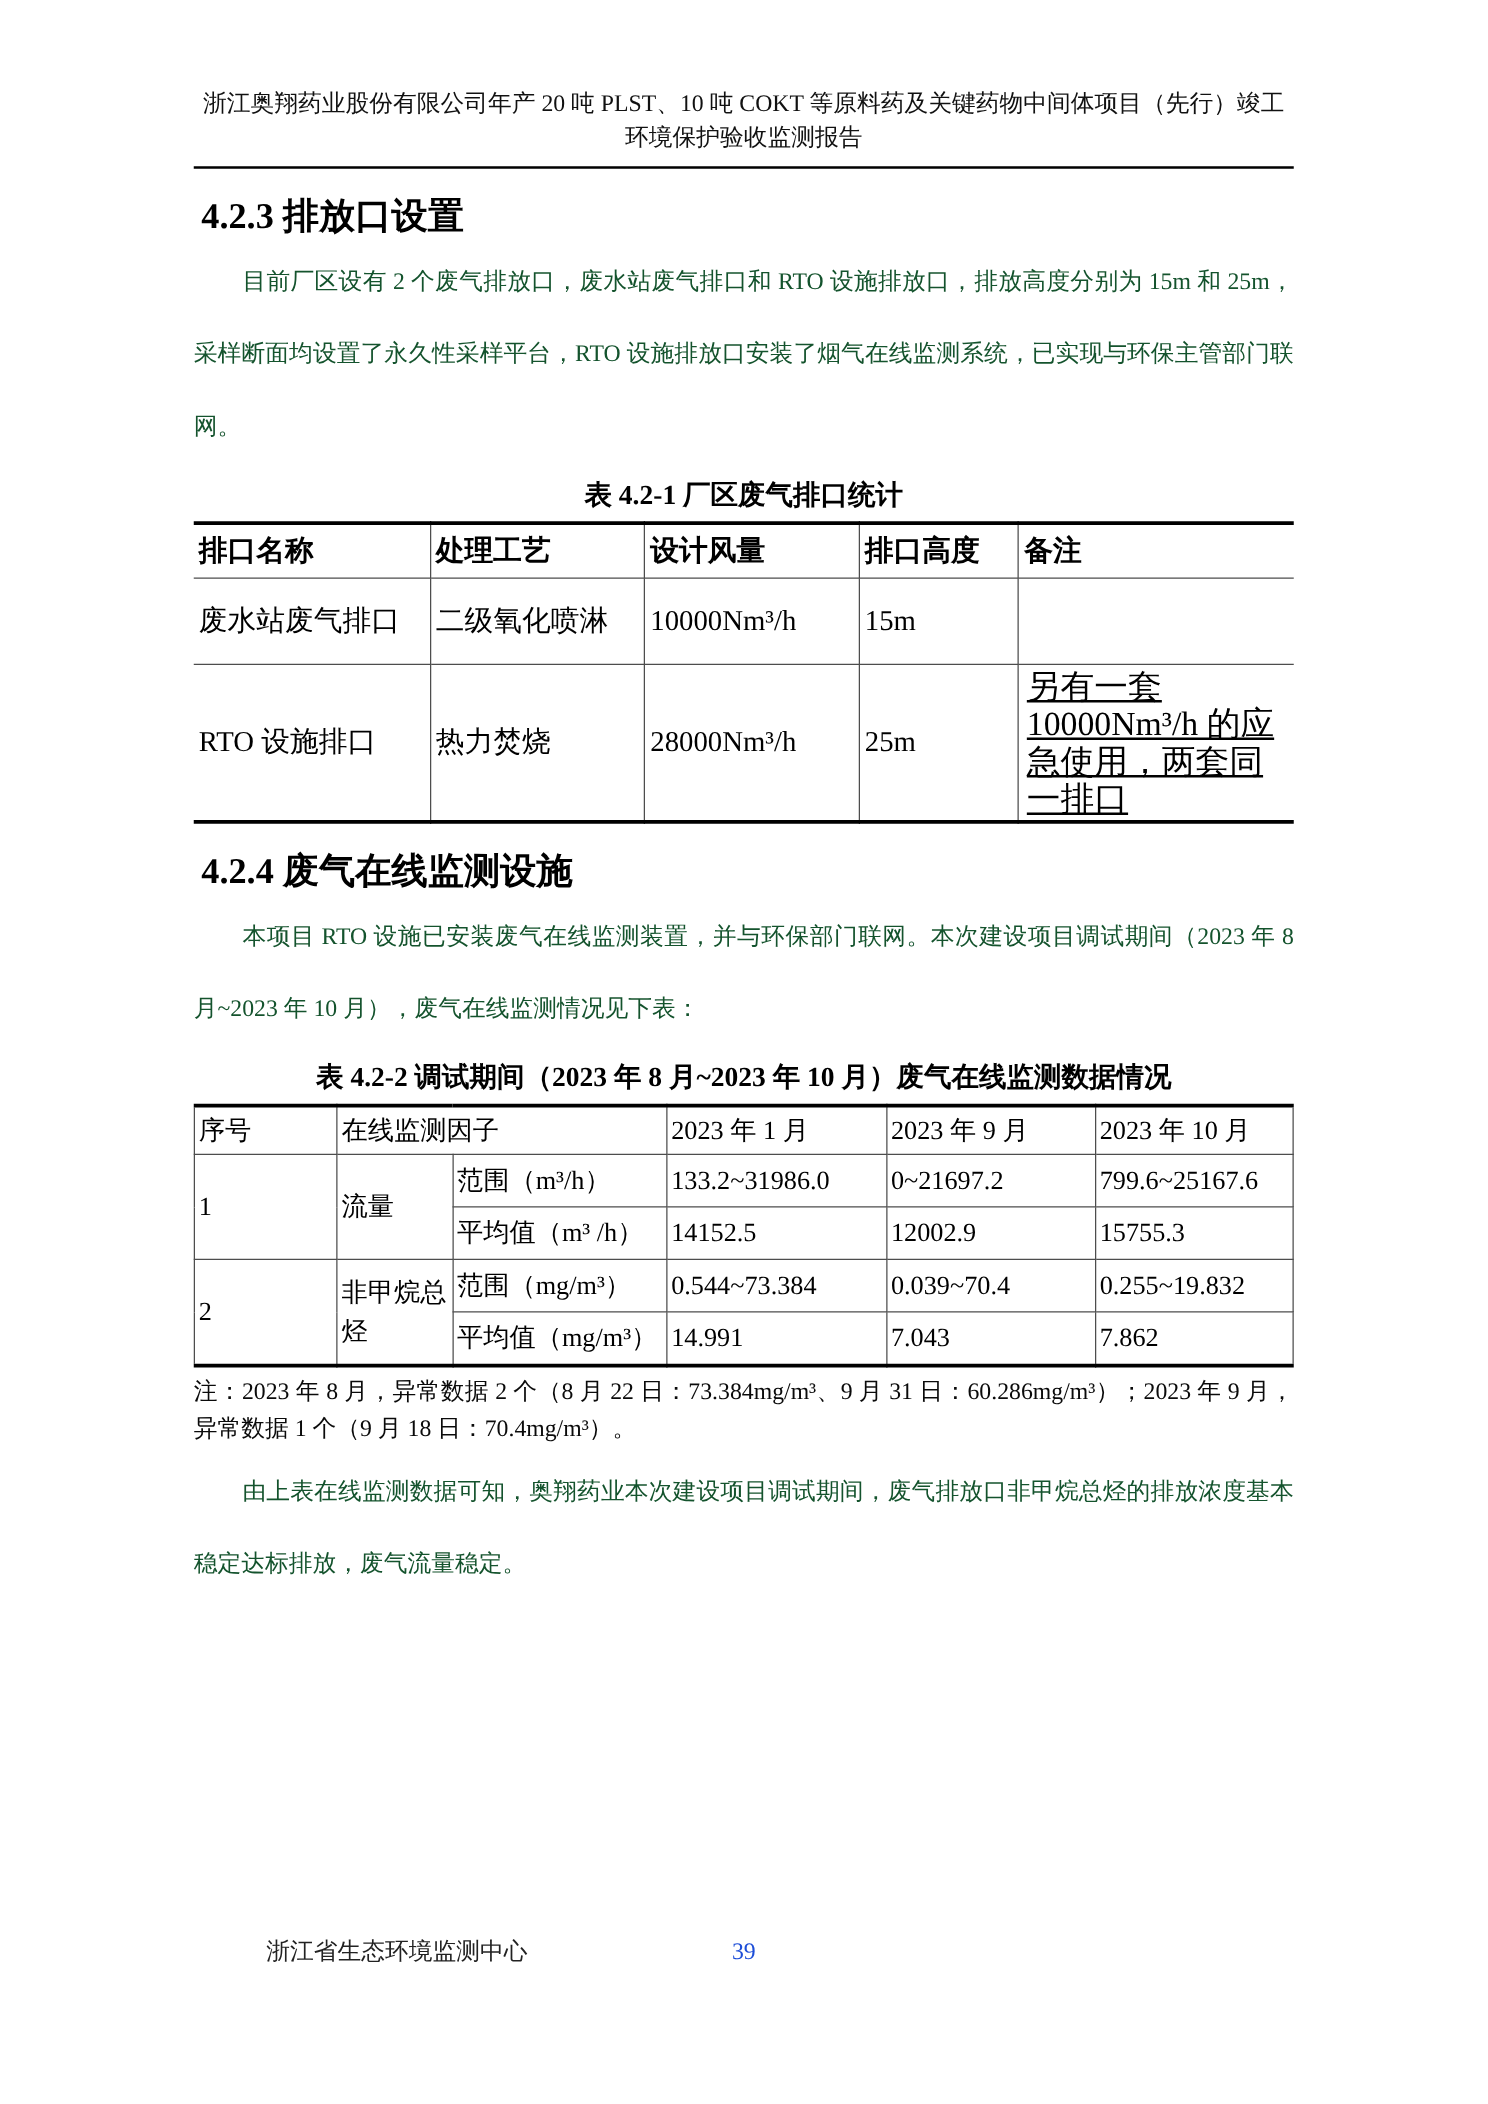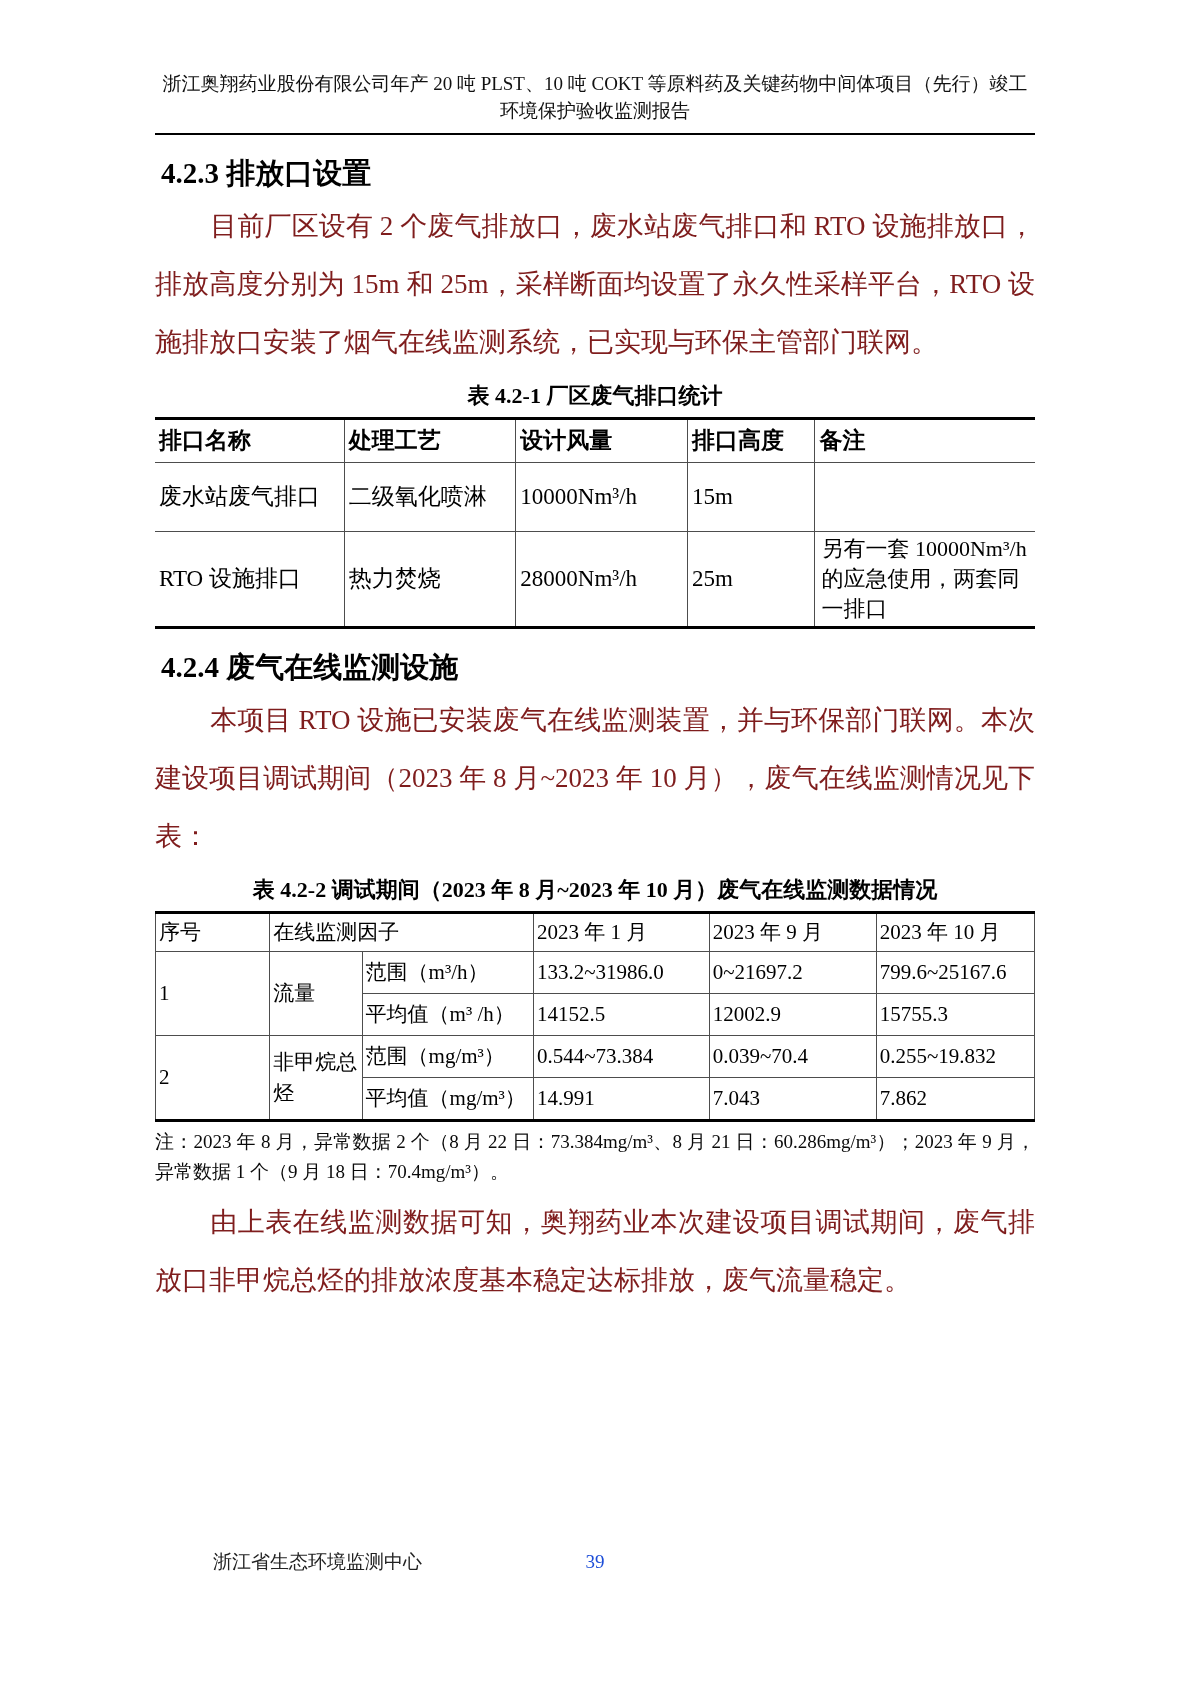--- a/index.html
+++ b/index.html
@@ -26,25 +26,25 @@
   
   .sec-heading{
     margin:20px 0 0 6px;
     font-size:29px;
     font-weight:bold;
     line-height:36px;
   }
   
   .body-para{
     margin:6px 0 0 0;
-    font-size:27px;
+    font-size:19px;
     line-height:58px;
     text-align:justify;
     text-indent:2.05em;
-    color:#7f1d1d;
+    color:#14532d;
   }
   
   .tbl-caption{
     margin-top:10px;
     text-align:center;
     font-size:22px;
     font-weight:bold;
     line-height:30px;
   }
   
@@ -58,21 +58,21 @@
   table.doc-table td, table.doc-table th{
     border:1px solid #4d4d4d;
     text-align:left;
     vertical-align:middle;
   }
   
   .t1 tr > *:first-child{border-left:none;}
   .t1 tr > *:last-child{border-right:none;}
   .t1 th{font-size:23px;font-weight:bold;padding:8px 4px;line-height:26px;}
   .t1 td{font-size:23px;padding:20px 4px;line-height:28px;}
-  .t1 td.remark{font-size:22px;text-align:left;padding:2px 6px;line-height:30px;}
+  .t1 td.remark{font-size:27px;text-align:left;padding:2px 6px;line-height:30px;text-decoration:underline;}
   
   .t2 th{font-size:21px;font-weight:normal;padding:4px 3px;line-height:29px;}
   .t2 td{font-size:21px;padding:5px 3px;line-height:31px;}
   
   .tbl-note{
     margin-top:5px;
     font-size:19px;
     line-height:30px;
     text-align:justify;
     color:#0a0a0a;
@@ -185,20 +185,20 @@
       </tr>
       <tr>
         <td>平均值（mg/m³）</td>
         <td>14.991</td>
         <td>7.043</td>
         <td>7.862</td>
       </tr>
     </tbody>
   </table>
 
-  <div class="tbl-note">注：2023 年 8 月，异常数据 2 个（8 月 22 日：73.384mg/m³、8 月 21 日：60.286mg/m³）；2023 年 9 月，异常数据 1 个（9 月 18 日：70.4mg/m³）。</div>
+  <div class="tbl-note">注：2023 年 8 月，异常数据 2 个（8 月 22 日：73.384mg/m³、9 月 31 日：60.286mg/m³）；2023 年 9 月，异常数据 1 个（9 月 18 日：70.4mg/m³）。</div>
 
   <p class="body-para">由上表在线监测数据可知，奥翔药业本次建设项目调试期间，废气排放口非甲烷总烃的排放浓度基本稳定达标排放，废气流量稳定。</p>
 
   <div class="footer-org">浙江省生态环境监测中心</div>
   <div class="footer-page">39</div>
 
 </div>
 
 </body></html>

